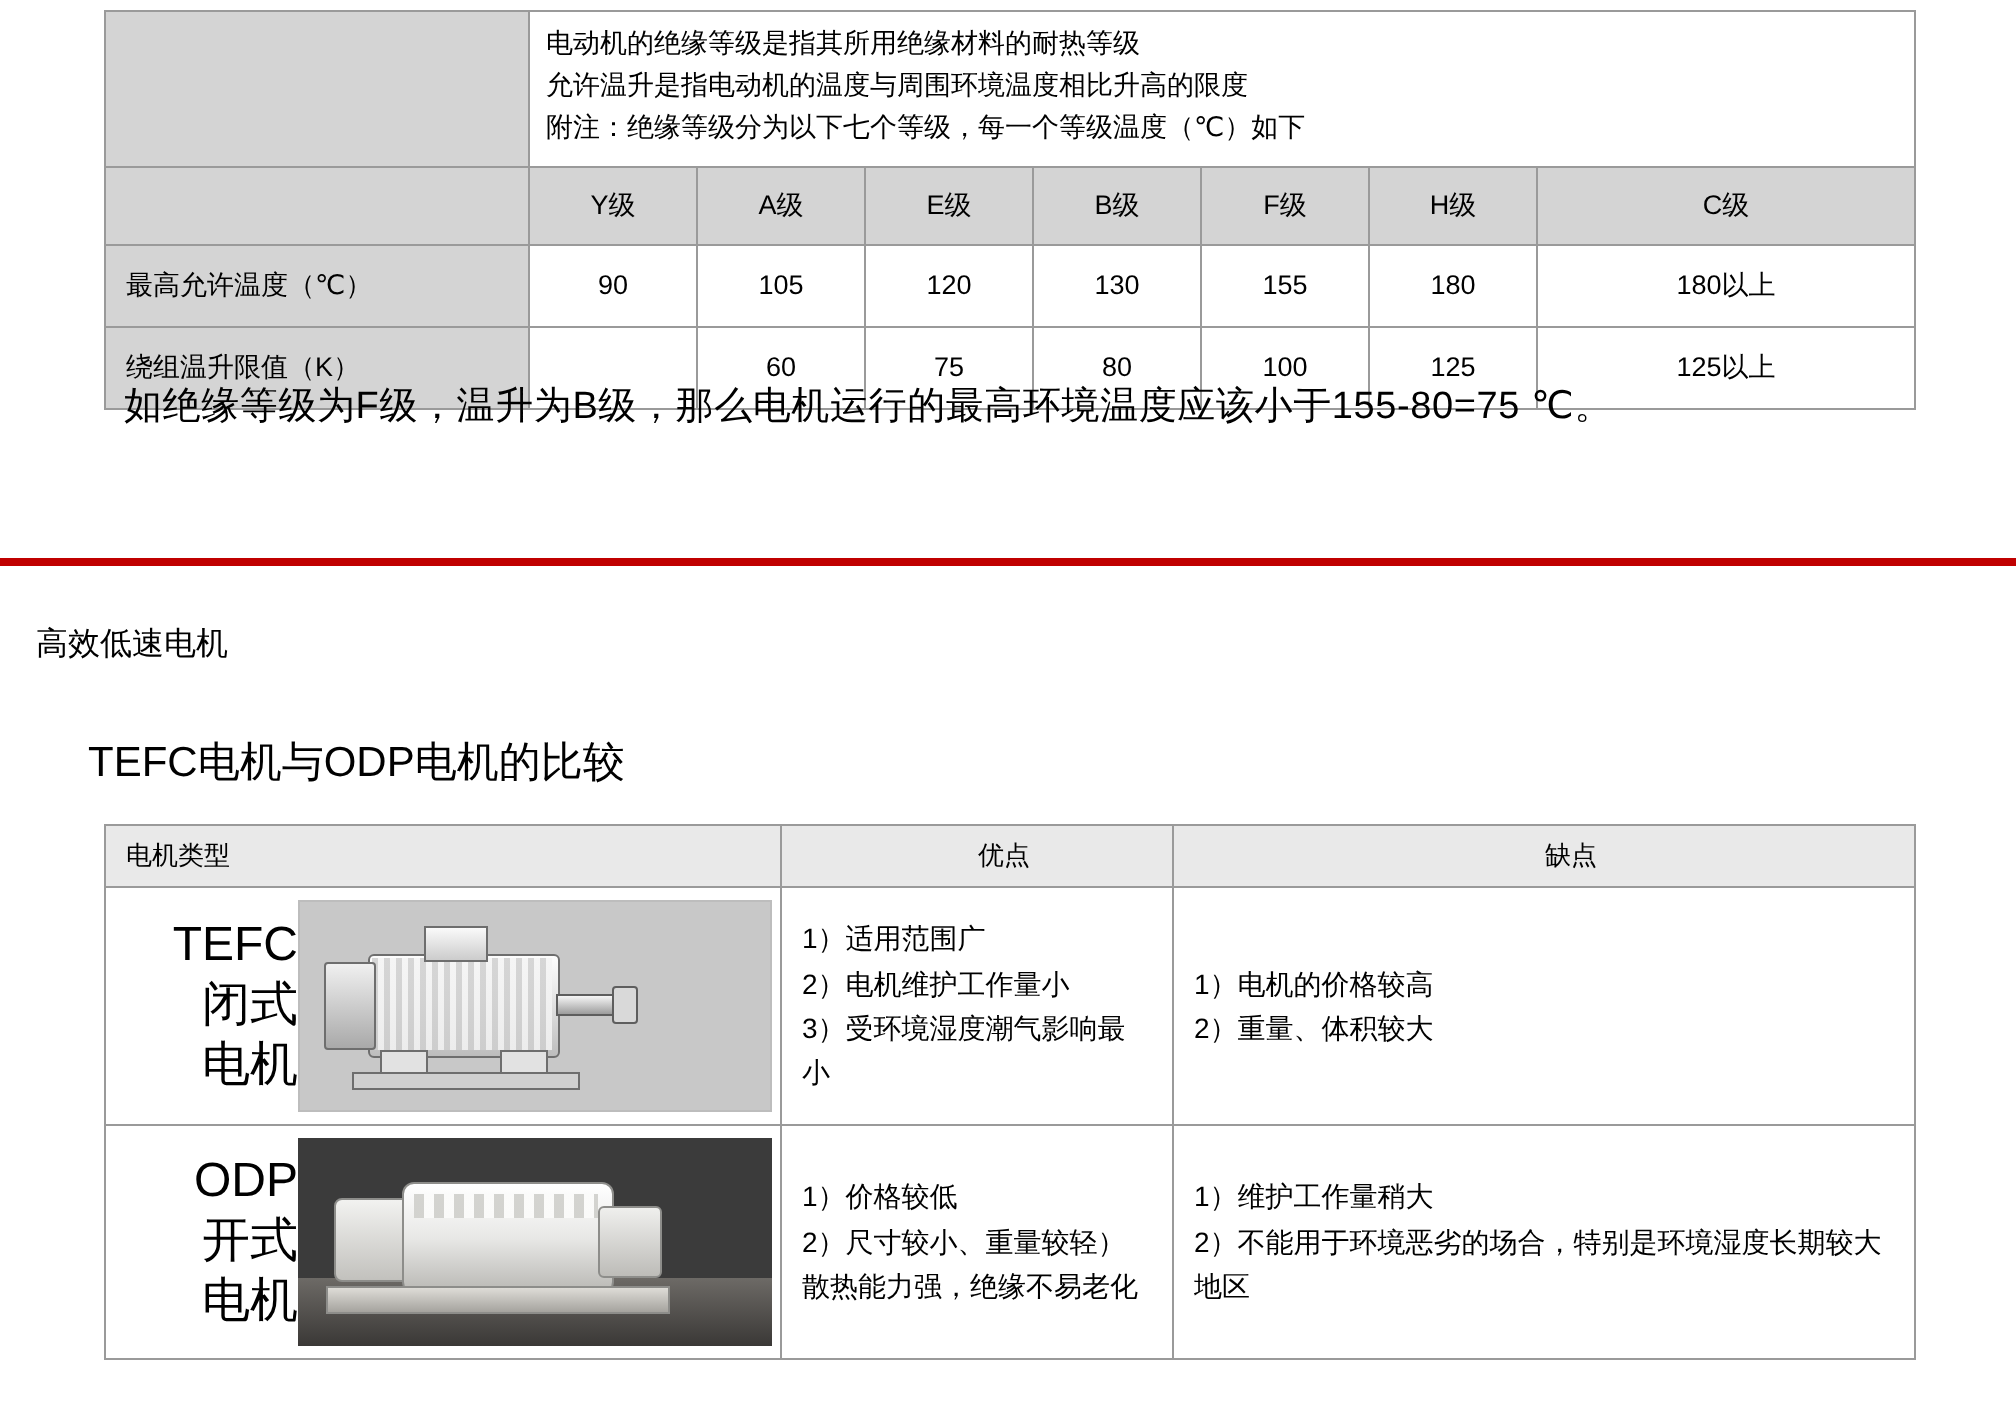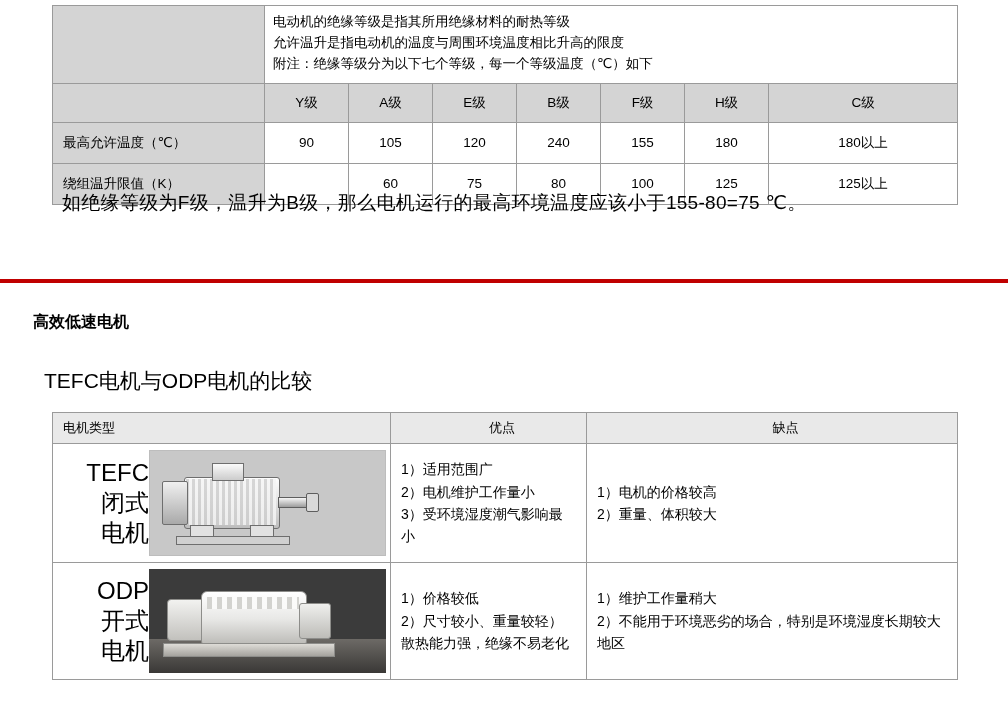--- a/index.html
+++ b/index.html
@@ -80,24 +80,24 @@
     left: 0;
     top: 279px;
     width: 1008px;
     height: 4px;
     background: #c00000;
   }
 
   
   .sec-title {
     position: absolute;
-    left: 33px;
+    left: 18px;
     top: 312px;
     font-size: 16px;
-    font-weight: bold;
+    font-weight: normal;
   }
   .sub-title {
     position: absolute;
     left: 44px;
     top: 367px;
     font-size: 21px;
   }
 
   
   .cmp-wrap {
@@ -297,21 +297,21 @@
       <td class="hdr">B级</td>
       <td class="hdr">F级</td>
       <td class="hdr">H级</td>
       <td class="hdr">C级</td>
     </tr>
     <tr>
       <td class="rowlabel">最高允许温度（℃）</td>
       <td class="val">90</td>
       <td class="val">105</td>
       <td class="val">120</td>
-      <td class="val">240</td>
+      <td class="val">130</td>
       <td class="val">155</td>
       <td class="val">180</td>
       <td class="val">180以上</td>
     </tr>
     <tr>
       <td class="rowlabel">绕组温升限值（K）</td>
       <td class="val"></td>
       <td class="val">60</td>
       <td class="val">75</td>
       <td class="val">80</td>

